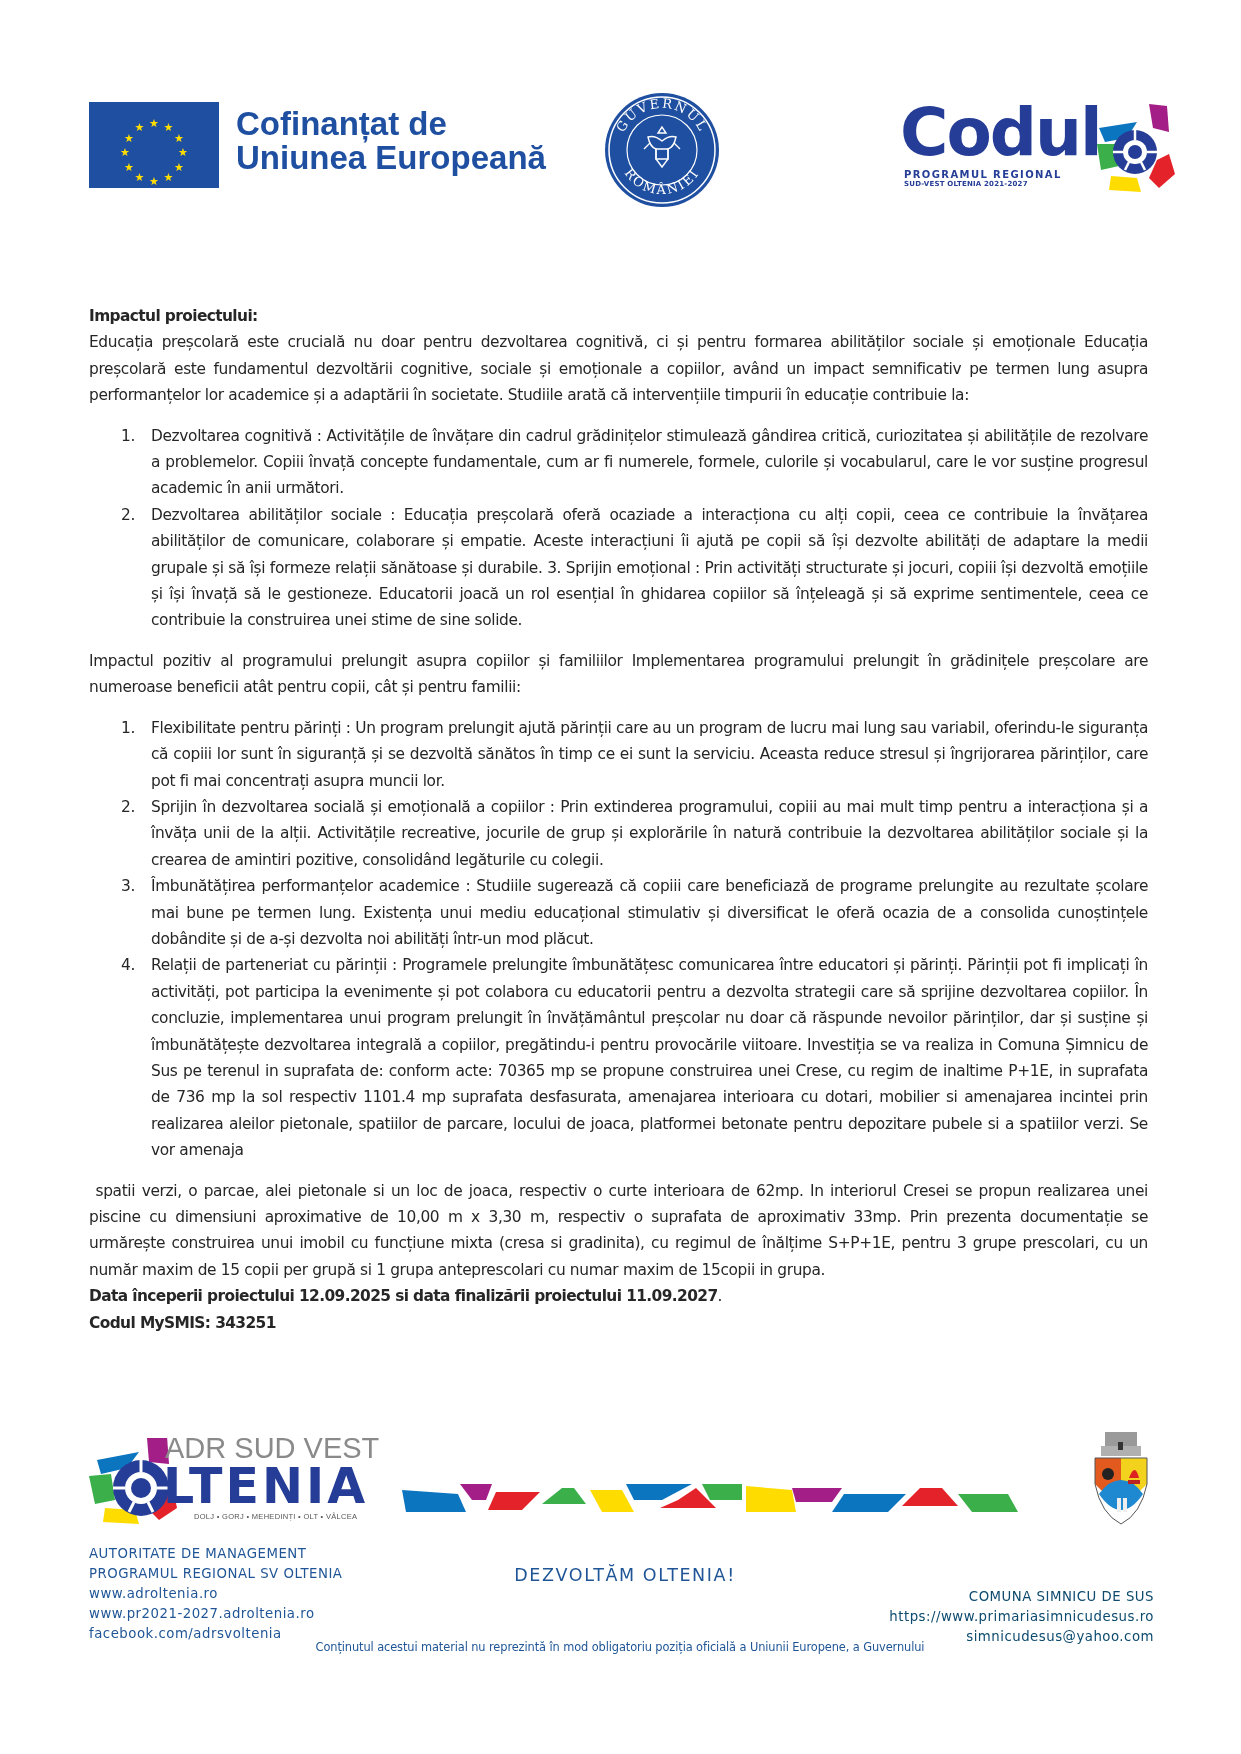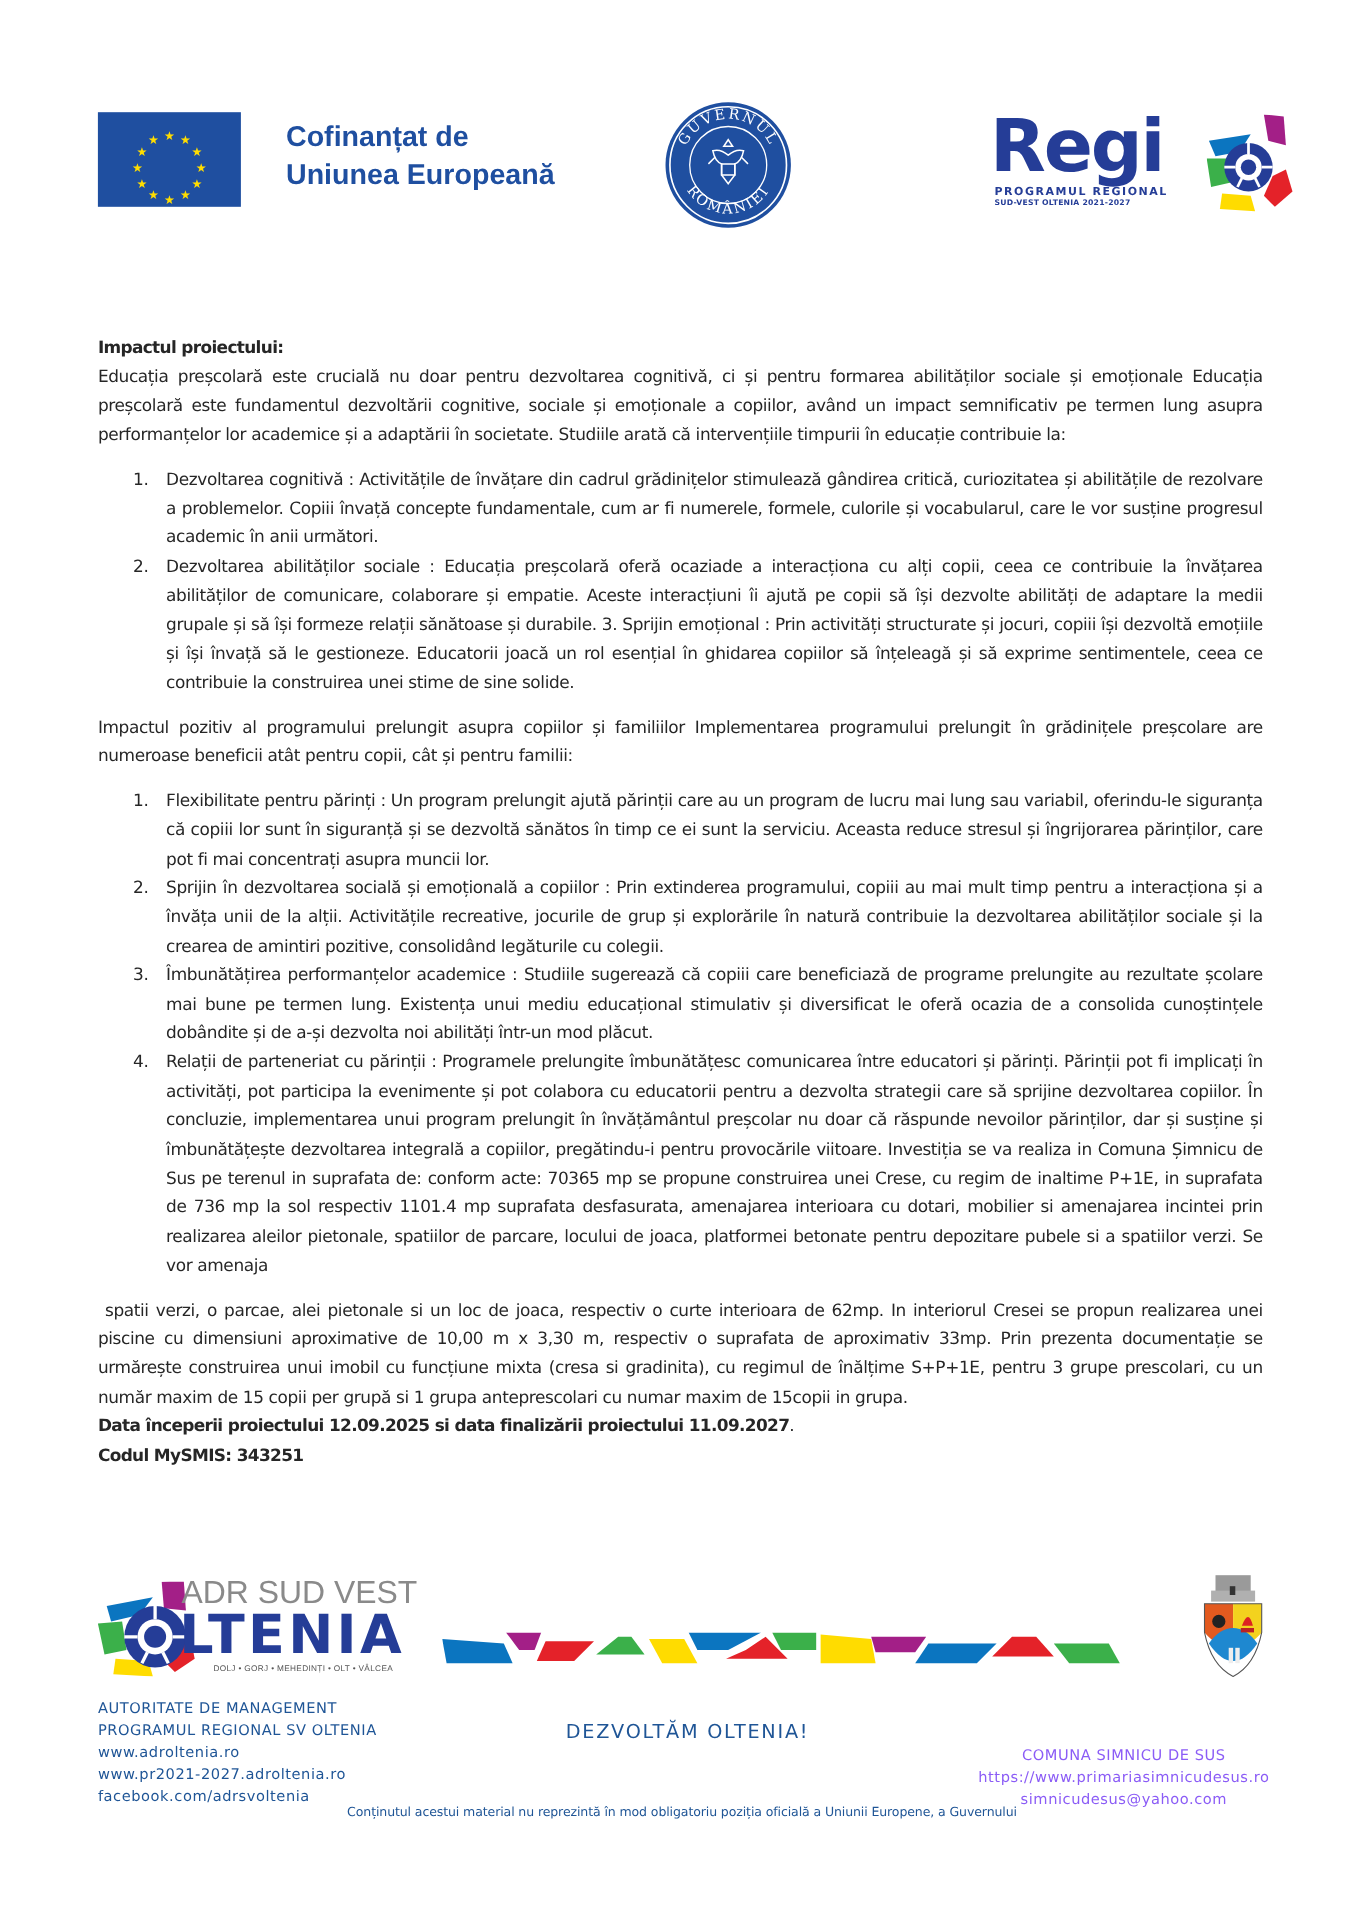--- a/index.html
+++ b/index.html
@@ -2,21 +2,21 @@
 <html><head>
 <meta charset="utf-8">
 <style>
   * { box-sizing: border-box; margin: 0; padding: 0; }
   html, body { width: 1241px; height: 1754px; background: #ffffff; }
   body { position: relative; font-family: "Liberation Sans", sans-serif; color: #222; overflow: hidden; }
 
   
   .eu-flag { position: absolute; left: 89px; top: 102px; width: 130px; height: 86px; background: #1f4fa0; }
   .eu-flag svg { width: 100%; height: 100%; }
-  .eu-text { position: absolute; left: 236px; top: 107px; color: #1f4fa0; font-weight: bold; font-size: 26px; line-height: 34px; font-family: "Liberation Sans", sans-serif; margin-left: 24px; }
+  .eu-text { position: absolute; left: 236px; top: 107px; color: #1f4fa0; font-weight: bold; font-size: 33px; line-height: 34px; font-family: "Liberation Sans", sans-serif; }
   .gov-seal { position: absolute; left: 603px; top: 91px; width: 118px; height: 118px; }
   .regio { position: absolute; left: 900px; top: 100px; width: 260px; height: 95px; }
   .regio-word { position: absolute; left: 0; top: 0; font-family: "DejaVu Sans", sans-serif; font-weight: bold; font-size: 66px; color: #253d97; letter-spacing: -2px; line-height: 66px; }
   .regio-sub { position: absolute; left: 4px; top: 70px; font-size: 10px; font-weight: bold; color: #253d97; letter-spacing: 1.4px; line-height: 9px; font-family: "DejaVu Sans", sans-serif; }
   .regio-sub2 { position: absolute; left: 4px; top: 80px; font-size: 7px; font-weight: bold; color: #253d97; letter-spacing: 0.2px; line-height: 9px; font-family: "DejaVu Sans", sans-serif; }
   .regio-mark { position: absolute; left: 197px; top: 4px; width: 80px; height: 90px; }
 
   
   .content { position: absolute; left: 89px; top: 265px; width: 1059px; font-family: "DejaVu Sans", sans-serif; font-size: 15.4px; line-height: 26.4px; color: #262626; letter-spacing: -0.35px; }
   .content p { text-align: justify; }
@@ -30,21 +30,21 @@
   .adr-logo { position: absolute; left: 89px; top: 1432px; width: 300px; height: 92px; }
   .adr-top { position: absolute; left: 76px; top: 0; font-size: 29px; color: #8a8a8a; font-family: "Liberation Sans", sans-serif; letter-spacing: 0px; line-height: 32px; }
   .adr-main { position: absolute; left: 74px; top: 30px; font-size: 49px; font-weight: 900; color: #253d97; font-family: "DejaVu Sans", sans-serif; line-height: 50px; letter-spacing: 3px; }
   .adr-counties { position: absolute; left: 105px; top: 80px; font-size: 7.5px; color: #555; font-family: Liberation Sans, sans-serif; letter-spacing: 0.3px; }
   .adr-mark { position: absolute; left: 0; top: 6px; width: 100px; height: 86px; }
   .strip { position: absolute; left: 402px; top: 1484px; width: 640px; height: 34px; }
   .crest { position: absolute; left: 1093px; top: 1428px; width: 56px; height: 98px; }
 
   .footer-left { position: absolute; left: 89px; top: 1544px; font-family: "DejaVu Sans", sans-serif; font-size: 13.3px; line-height: 20px; color: #1f5596; letter-spacing: 0.5px; }
   .footer-center { position: absolute; left: 500px; top: 1565px; width: 250px; text-align: center; font-family: "DejaVu Sans", sans-serif; font-size: 17.5px; color: #1f5596; letter-spacing: 1.6px; }
-  .footer-right { position: absolute; right: 87px; top: 1587px; text-align: center; font-family: "DejaVu Sans", sans-serif; font-size: 13.3px; line-height: 20px; color: #8b5cf6; letter-spacing: 0.5px; }
+  .footer-right { position: absolute; right: 87px; top: 1587px; text-align: right; font-family: "DejaVu Sans", sans-serif; font-size: 13.3px; line-height: 20px; color: #0c4a6e; letter-spacing: 0.5px; }
   .disclaimer { position: absolute; left: 240px; top: 1639px; width: 760px; text-align: center; font-family: "DejaVu Sans", sans-serif; font-size: 11.4px; line-height: 17px; color: #1f5596; letter-spacing: -0.1px; }
 </style>
 </head>
 <body>
 
 <div class="eu-flag">
   <svg viewBox="0 0 130 86">
     <g fill="#ffdd00">
       <text x="65" y="25" font-size="11" text-anchor="middle">★</text>
       <text x="79.5" y="29" font-size="11" text-anchor="middle">★</text>
@@ -80,21 +80,21 @@
     <g fill="none" stroke="#fff" stroke-width="1.4">
       <path d="M59 36 l-4 6 h8 z"></path>
       <path d="M45 46 q7 -2 14 4 q7 -6 14 -4 q-2 10 -8 12 v10 l-6 8 l-6 -8 v-10 q-6 -2 -8 -12 z"></path>
       <path d="M53 58 h12 v10 h-12 z"></path>
       <path d="M47 52 l-6 6 M71 52 l6 6"></path>
     </g>
   </svg>
 </div>
 
 <div class="regio">
-  <div class="regio-word">Regi</div>
+  <div class="regio-word">Codul</div>
   <div class="regio-sub">PROGRAMUL REGIONAL</div>
   <div class="regio-sub2">SUD-VEST OLTENIA 2021-2027</div>
   <svg class="regio-mark" viewBox="0 0 80 90">
     <polygon points="52,0 70,2 72,28 56,24" fill="#a31f87"></polygon>
     <polygon points="2,24 40,18 30,34 8,38" fill="#0b75c0"></polygon>
     <polygon points="0,40 18,40 22,62 4,66" fill="#3bb04a"></polygon>
     <polygon points="14,72 40,74 44,88 12,86" fill="#ffdc00"></polygon>
     <polygon points="60,56 72,50 78,70 62,84 52,74" fill="#e42229"></polygon>
     <circle cx="38" cy="48" r="22" fill="#253d97"></circle>
     <circle cx="38" cy="48" r="12" fill="#ffffff"></circle>

